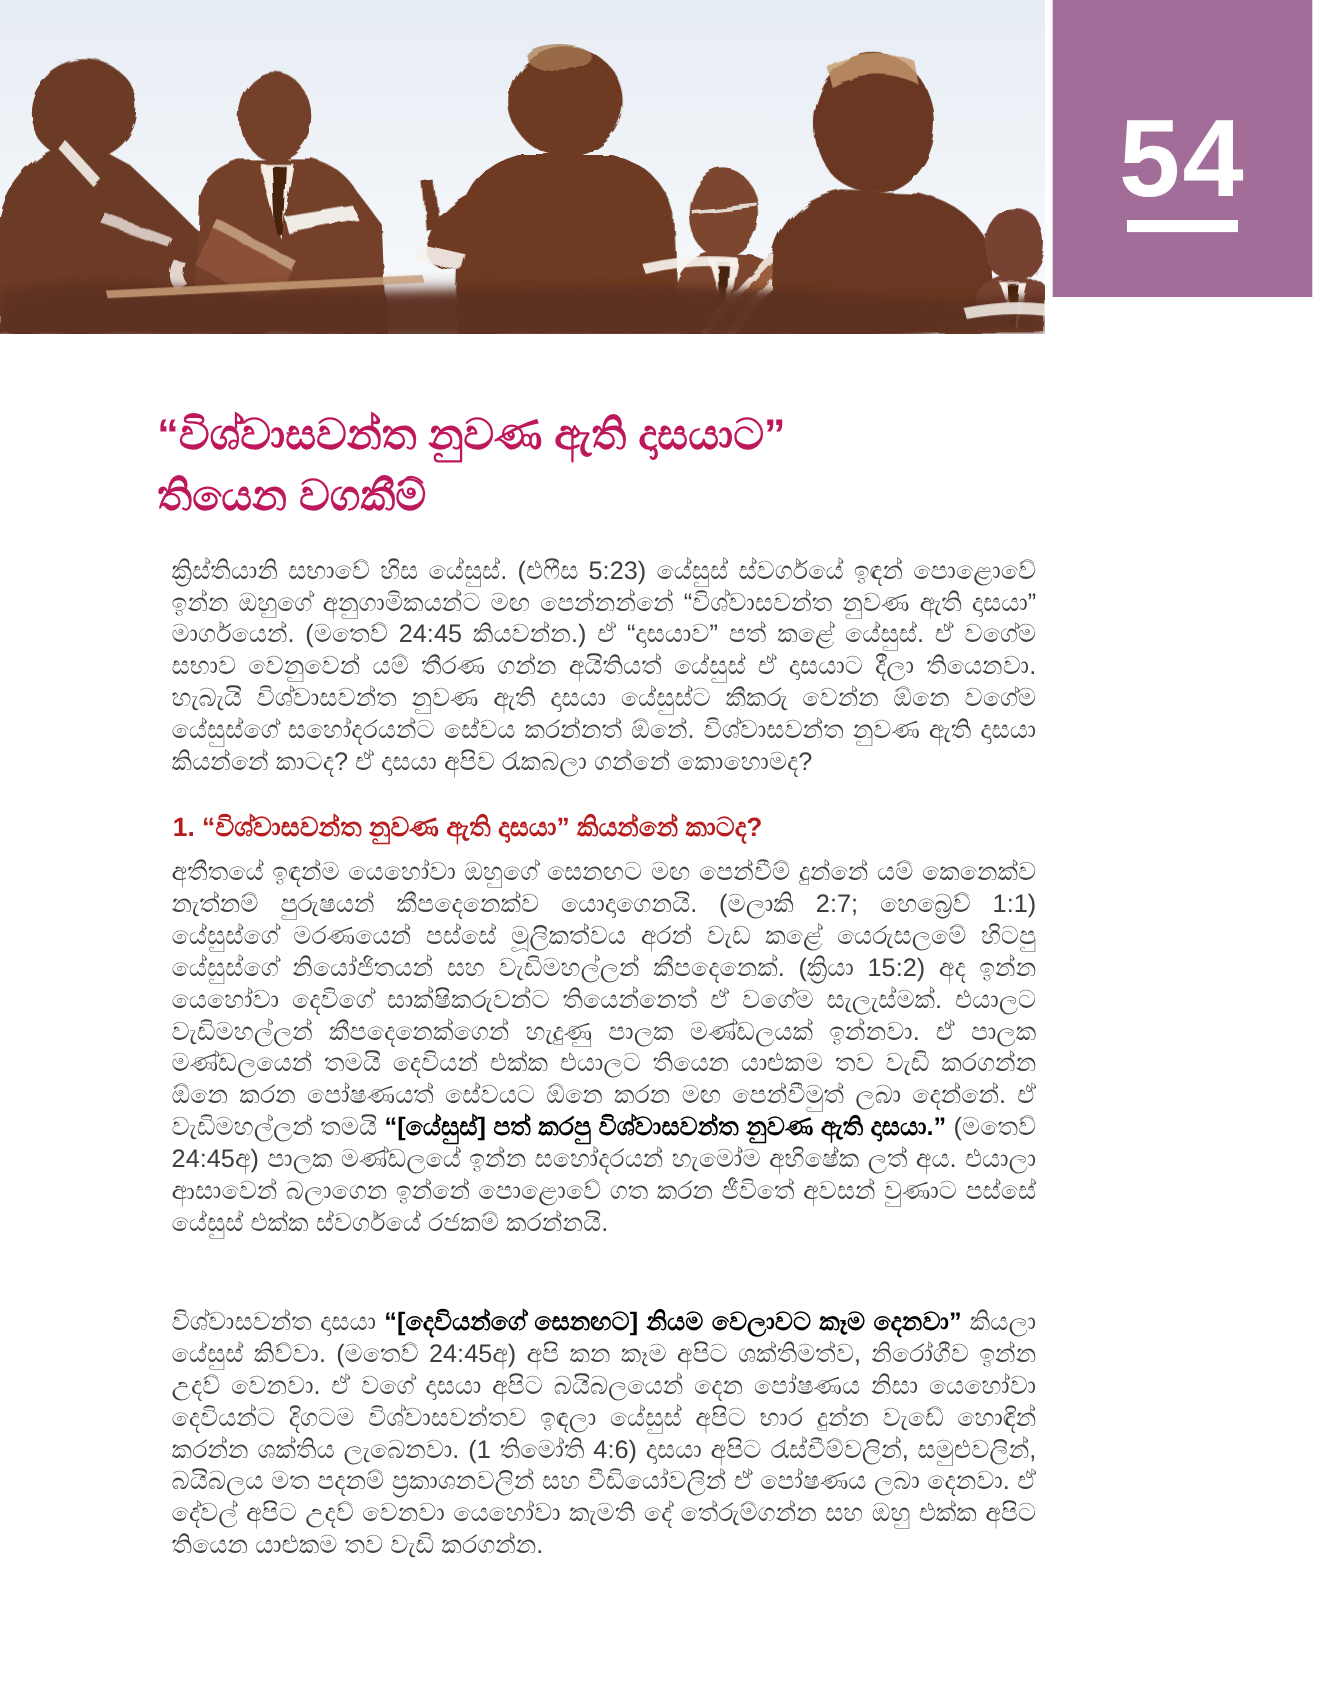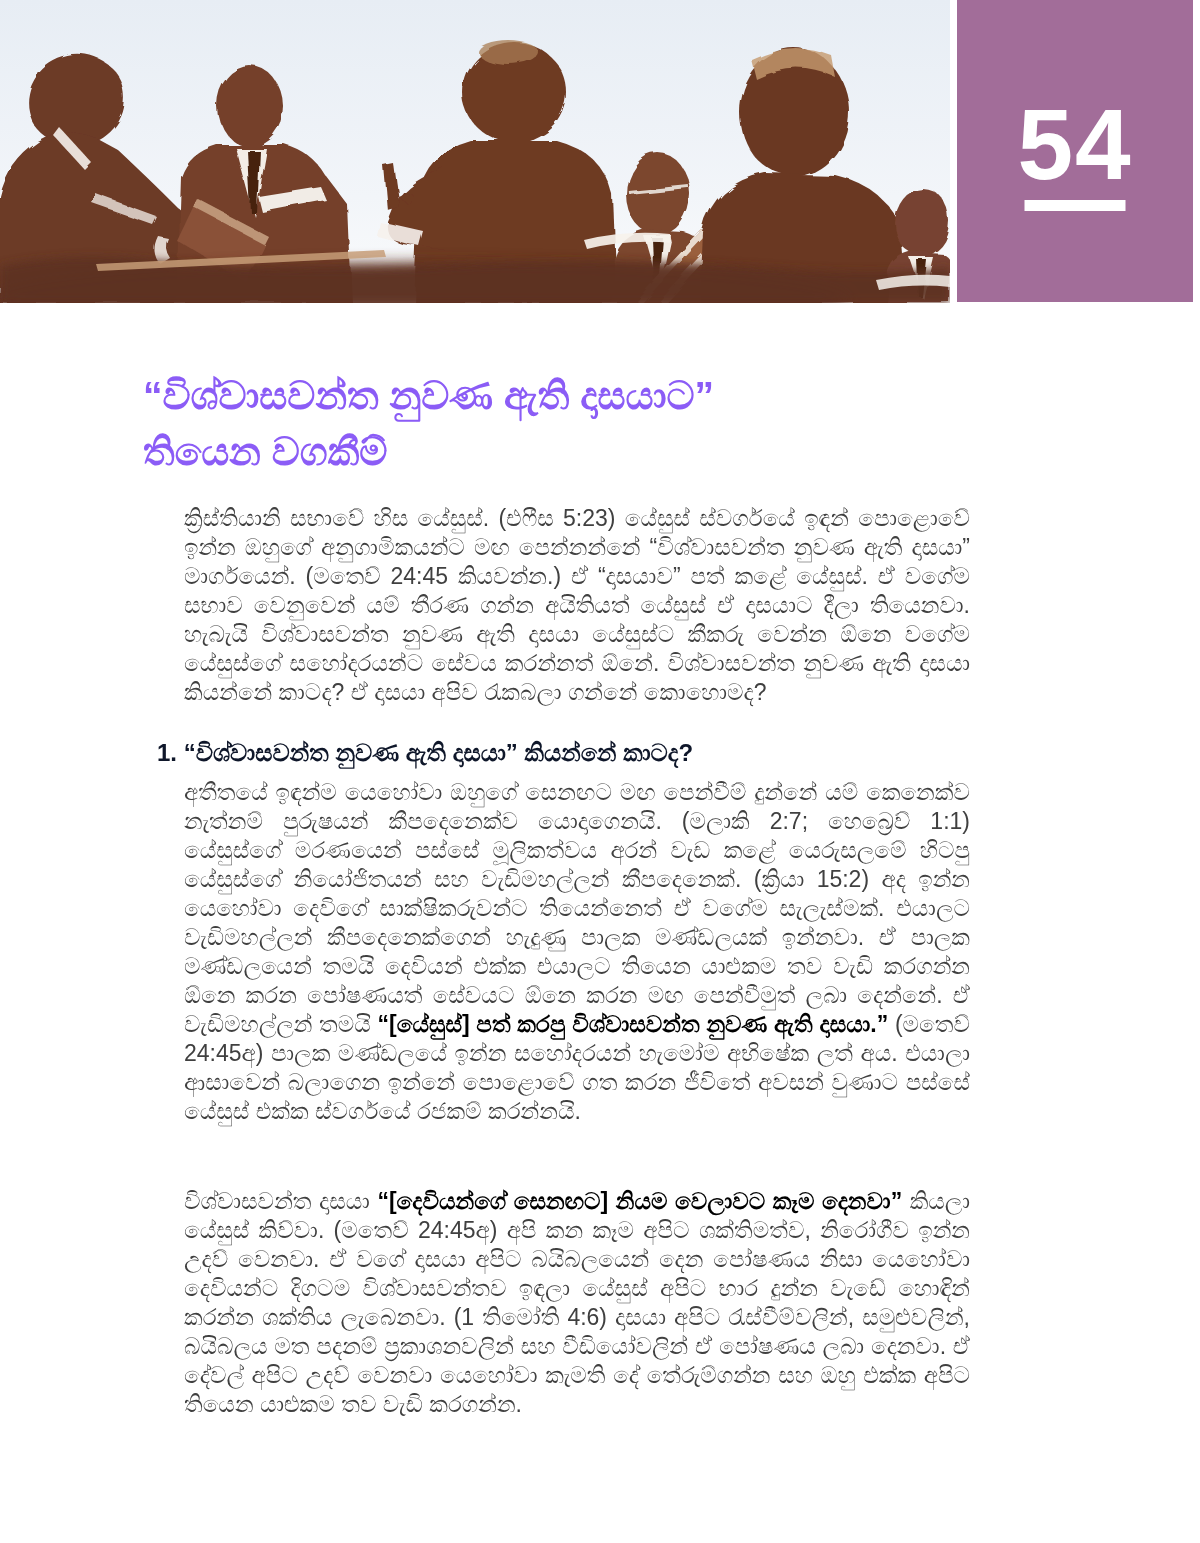--- a/index.html
+++ b/index.html
@@ -2,34 +2,34 @@
 <html lang="si"><head>
 <meta charset="utf-8">
 <style>
   html,body{margin:0;padding:0;background:#ffffff;}
   body{width:1200px;height:1543px;font-family:"Liberation Sans","DejaVu Sans",sans-serif;}
   .page{position:relative;width:1200px;height:1543px;background:#ffffff;overflow:hidden;}
 
   
   .hero{position:absolute;left:0;top:0;width:950px;height:303px;overflow:hidden;}
   .hero svg{display:block;width:100%;height:100%;}
-  .badge{position:absolute;left:957px;top:0;width:236px;height:302px;background:#a26d99;}
+  .badge{position:absolute;left:957px;top:0;width:236px;height:270px;background:#a26d99;}
   .badge .num{position:absolute;top:94px;left:0;width:100%;text-align:center;
               color:#ffffff;font-size:100px;line-height:100px;font-weight:600;letter-spacing:2px;}
   .badge .bar{position:absolute;top:200px;left:50%;transform:translateX(-50%);
               width:101px;height:11px;background:#ffffff;}
 
   
   .title{position:absolute;left:143px;top:342px;width:900px;
-         font-size:39px;line-height:56px;font-weight:700;color:#8b5cf6;}
-  .para{position:absolute;left:184px;width:786px;text-align:justify;
+         font-size:39px;line-height:56px;font-weight:700;color:#be185d;}
+  .para{position:absolute;left:156px;width:786px;text-align:justify;
         font-size:23px;line-height:29px;color:#404040;}
   .para .b{font-weight:700;color:#000000;}
   .qhead{position:absolute;left:157px;width:840px;
-         font-size:24px;line-height:30px;font-weight:700;color:#0f172a;}
+         font-size:24px;line-height:30px;font-weight:700;color:#b91c1c;}
   .p-intro{top:481px;}
   .h-q1{top:718px;}
   .p-q1{top:755px;}
   .h-q2{top:1126px;}
   .p-q2{top:1164px;}
 </style>
 </head>
 <body>
 
 <div class="page">

